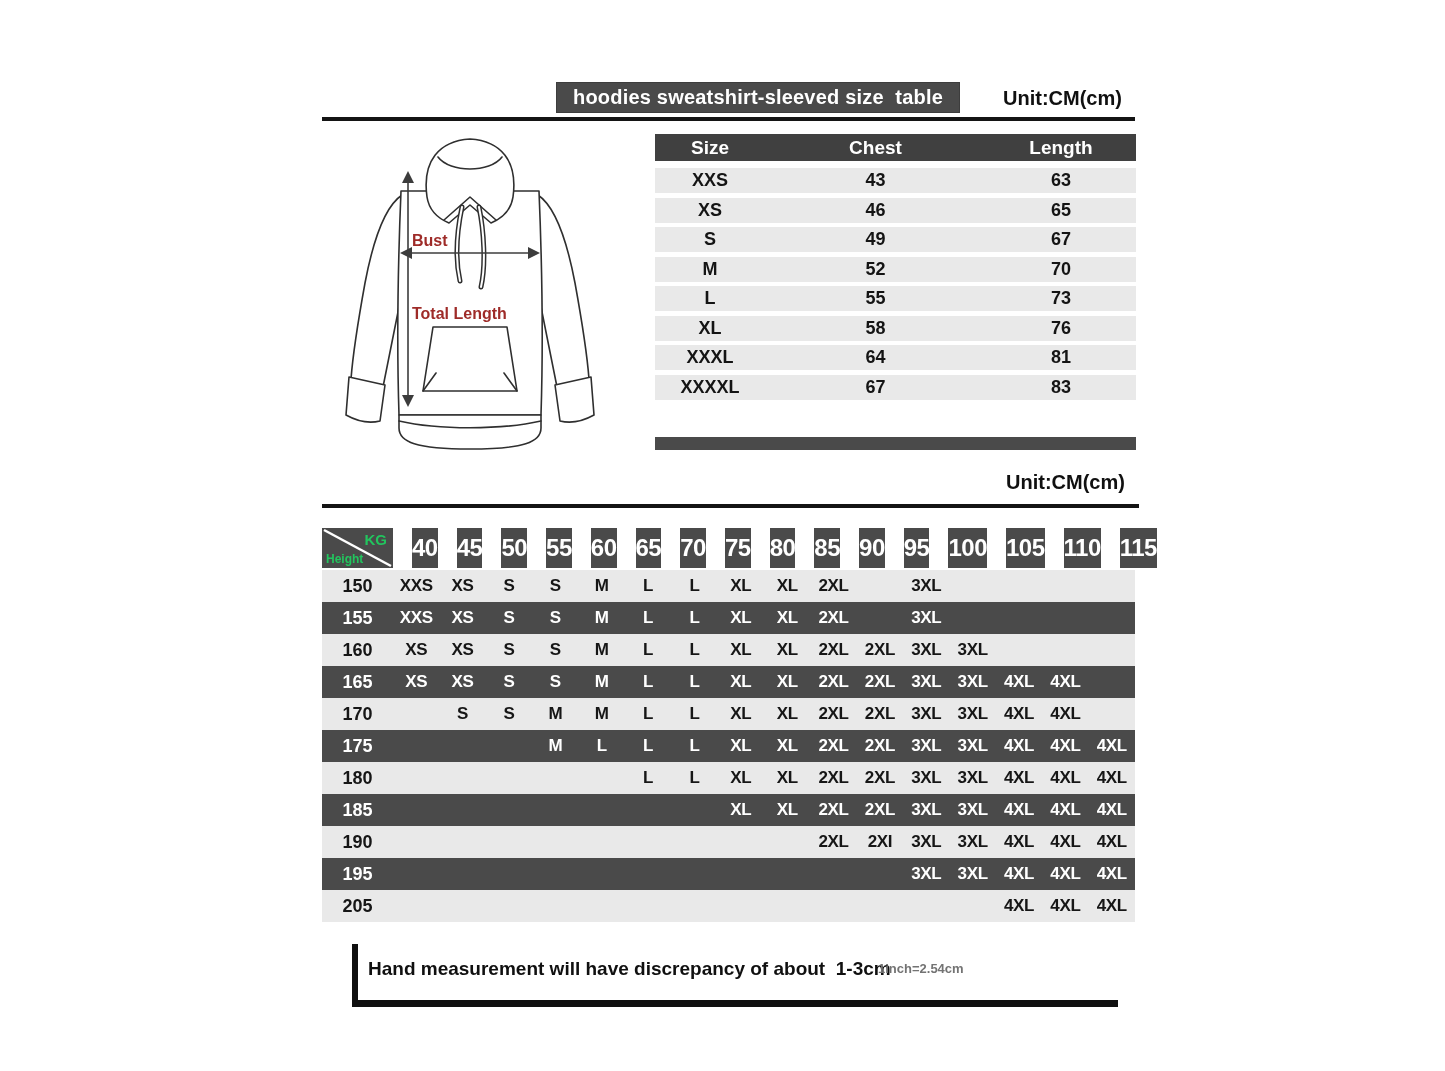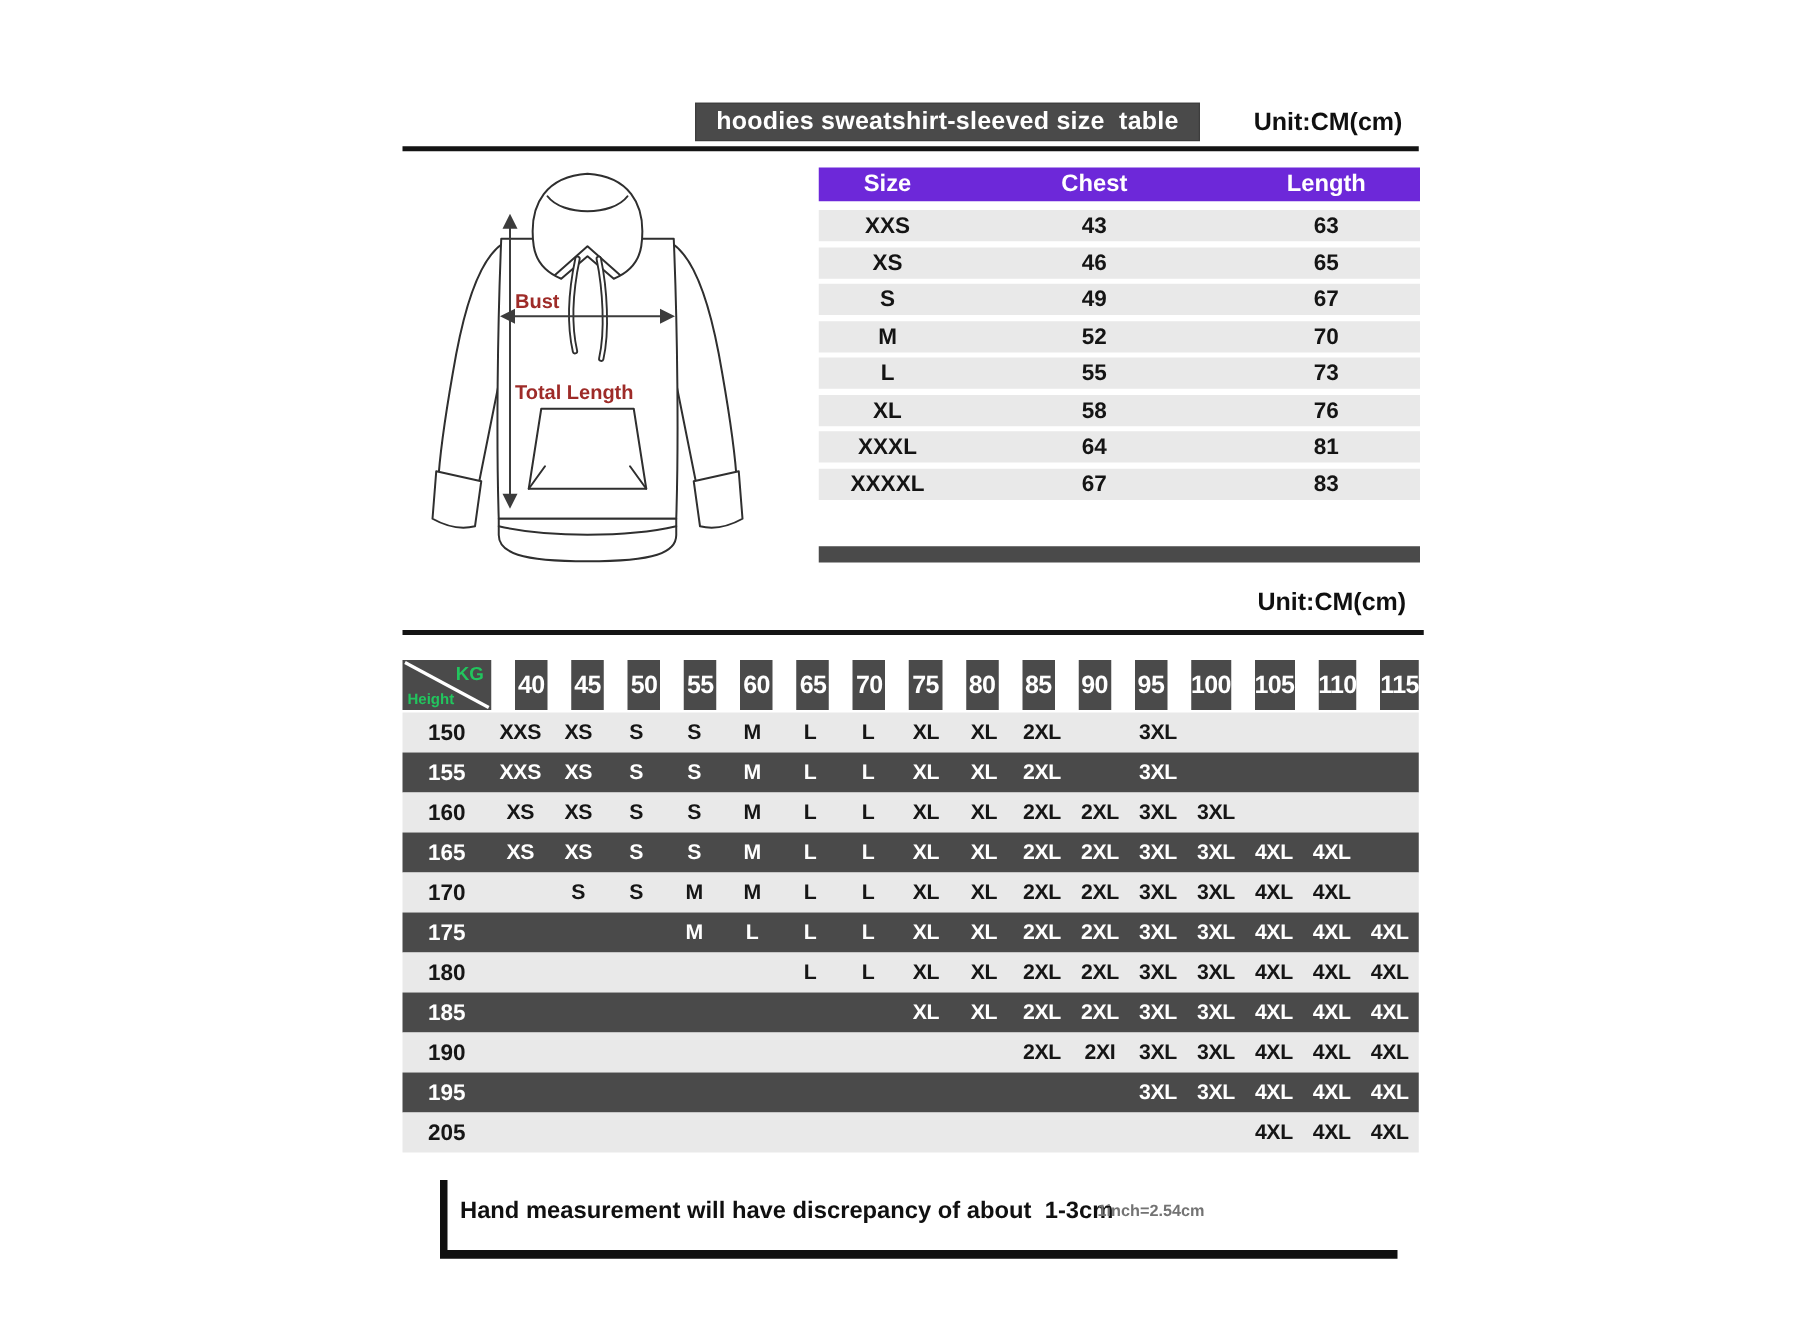--- a/index.html
+++ b/index.html
@@ -15,37 +15,37 @@
   #hdr2 { left:443px; top:466px; width:557px; height:31px; }
   .unit { position:absolute; font-weight:bold; font-size:20px; color:#101010; }
   #unit1 { left:1003px; top:87px; }
   #unit2 { left:1006px; top:471px; }
   .rule { position:absolute; background:#141414; }
   #rule1 { left:322px; top:117px; width:813px; height:4px; }
   #rule2 { left:322px; top:504px; width:817px; height:4px; }
 
   
   #size-table { position:absolute; left:655px; top:134px; width:481px; }
-  .st-header { display:grid; grid-template-columns:110px 221px 150px; background:#6d28d9;
+  .st-header { display:grid; grid-template-columns:110px 221px 150px; background:#404040;
                height:27px; align-items:center; }
   .st-hcell { color:#fff; font-weight:bold; font-size:19px; text-align:center; }
   .st-body { margin-top:7px; }
   .st-row { display:grid; grid-template-columns:110px 221px 150px; background:#e9e9e9;
             height:25px; margin-bottom:4.5px; align-items:center; }
   .st-cell { font-weight:bold; font-size:18px; text-align:center; color:#141414; }
   #size-table-bar { position:absolute; left:655px; top:437px; width:481px; height:13px; background:#4a4a4a; }
 
   
   #matrix { position:absolute; left:322px; top:528px; width:813px; }
   .mx-header { display:flex; gap:3px; height:40px; }
   .mx-corner { width:71px; flex:none; position:relative; background:#4a4a4a; color:#22c55e; font-weight:bold; }
   .mx-corner svg { position:absolute; left:0; top:0; }
   .mx-kg  { position:absolute; top:3px; right:6px; font-size:15px; }
   .mx-hgt { position:absolute; bottom:2px; left:4px; font-size:12px; }
-  .mx-col { flex:1; background:#4a4a4a; color:#fff; font-weight:bold; font-size:20px;
+  .mx-col { flex:1; background:#4a4a4a; color:#fff; font-weight:bold; font-size:24px;
             display:flex; align-items:center; justify-content:center; letter-spacing:-0.5px;margin-left:16px; }
   .mx-body { margin-top:2px; }
   .mx-row { display:flex; height:32px; align-items:center; }
   .mx-row.light { background:#e9e9e9; color:#161616;justify-content:flex-end; }
   .mx-row.dark  { background:#4a4a4a; color:#ffffff; }
   .mx-label { width:71px; flex:none; text-align:center; font-weight:bold; font-size:18px; }
   .mx-cell { flex:1; text-align:center; font-weight:bold; font-size:17px; letter-spacing:-0.3px; }
 
   
   #diagram { position:absolute; left:338px; top:133px; width:265px; height:325px; }

